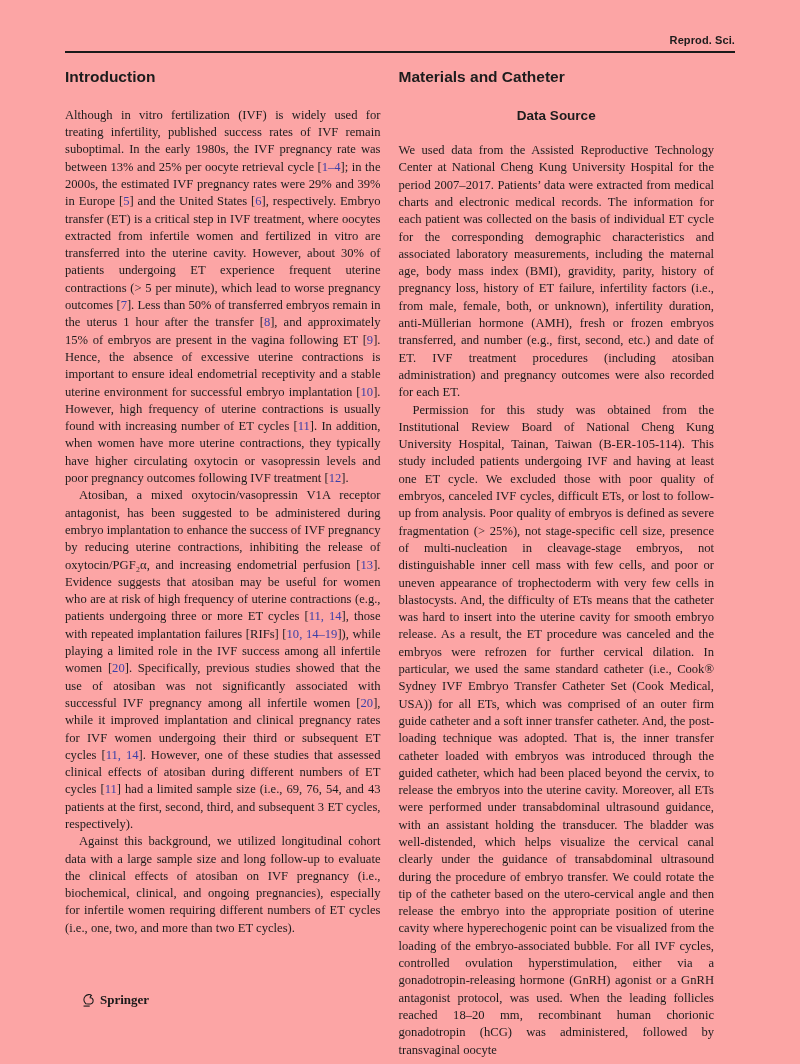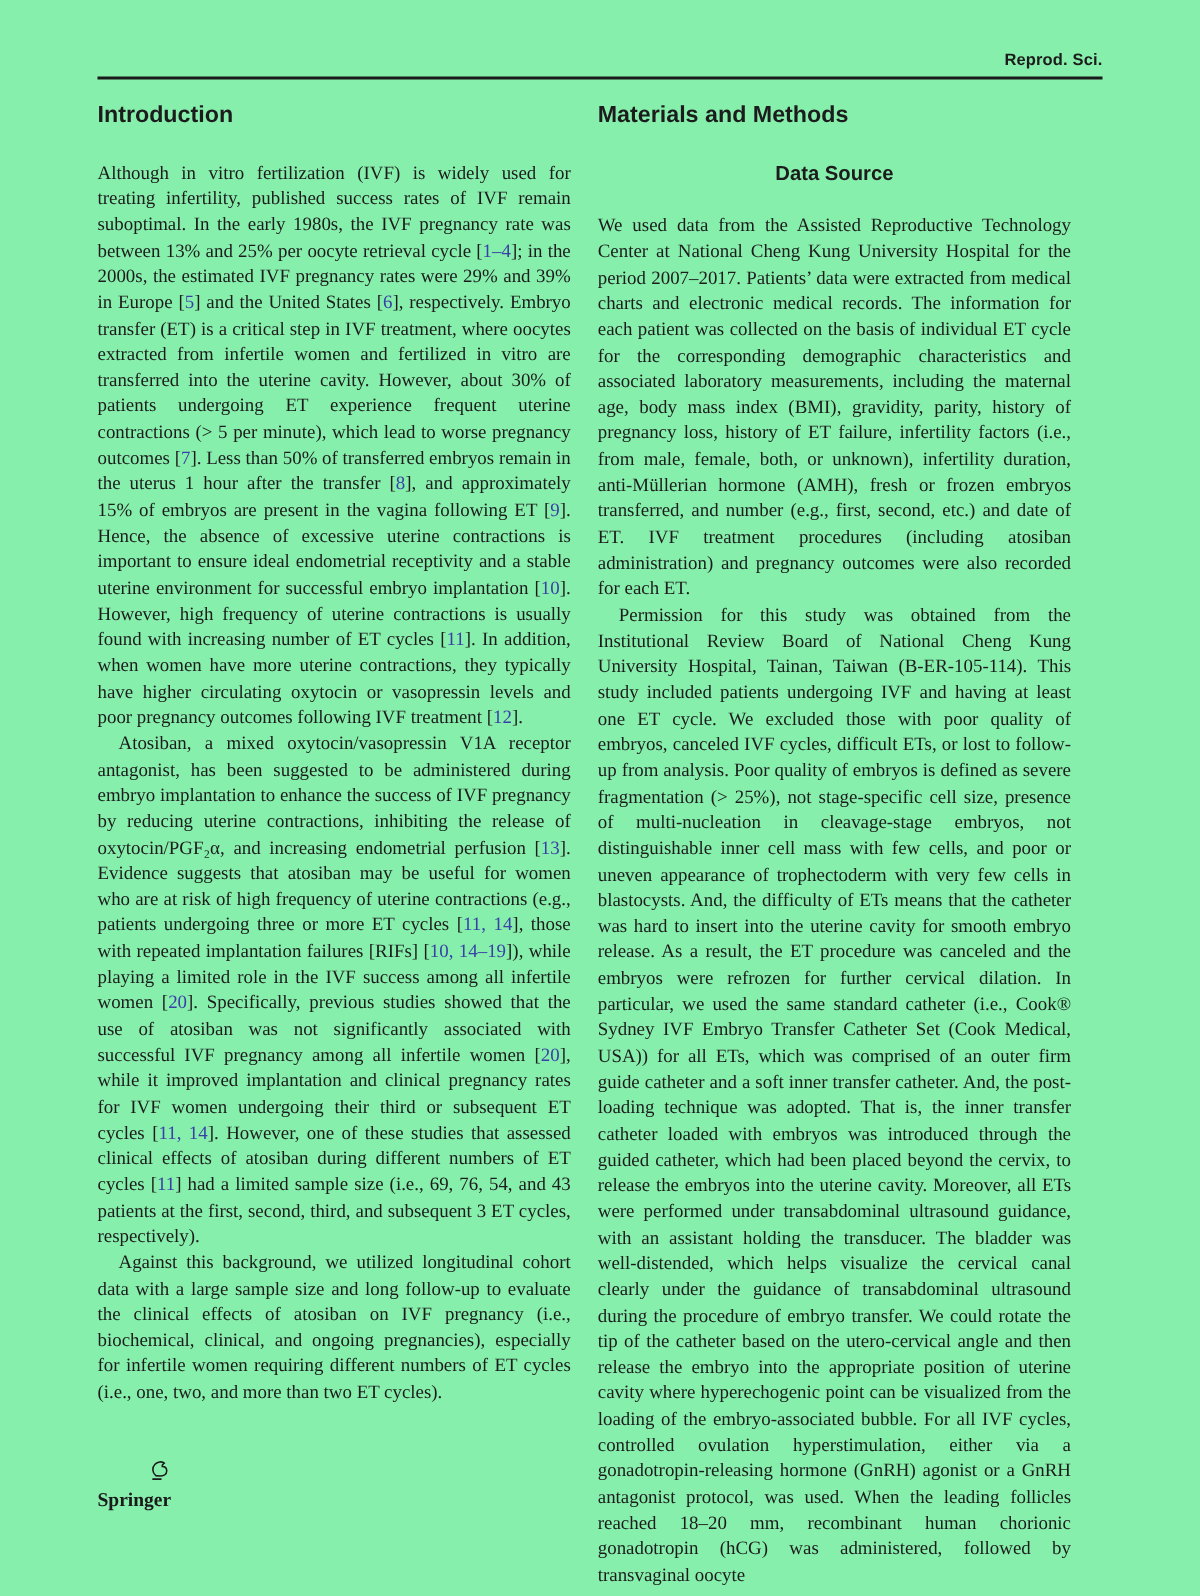--- a/index.html
+++ b/index.html
@@ -1,19 +1,19 @@
 <!DOCTYPE html>
 <html lang="en" style="--cite: #3a3fa8;"><head>
 <meta charset="utf-8">
 <style>
   html,body{margin:0;padding:0;background:#ffffff;}
   .page{
     position:relative;
     width:800px;height:1064px;
-    background:#86efac;
+    background:#fca5a5;
     overflow:hidden;
     color:#1c1c1c;
   }
   .page-header{
     margin:34px 65px 0 65px;
     border-bottom:2.2px solid #1a1a1a;
     padding-bottom:5px;
     text-align:right;
     font-family:"Liberation Sans",sans-serif;
     font-size:11px;
@@ -48,30 +48,29 @@
     font-size:13.5px;
     font-weight:700;
     margin:0 0 18px 0;
     text-align:center;
   }
   .para{margin:0;}
   .para.indent{text-indent:14px;}
   .cite{color:var(--cite,#3a3fa8);}
   .page-footer{
     position:absolute;
-    left:65px;
+    left:81px;
     bottom:56px;
     display:flex;
-    align-items:flex-end;
+    align-items:flex-start;
     gap:4px;
     font-family:"Liberation Serif",serif;
     font-size:13px;
     font-weight:600;
     color:#1a1a1a;
-    flex-direction:column;
   }
   .springer-glyph{display:inline-block;width:15px;height:16px;}
   .springer-glyph svg{display:block;}
 </style>
 </head>
 <body>
 
 <div class="page">
 
   <div class="page-header">
@@ -83,21 +82,21 @@
     <div class="col">
       <h2 class="section">Introduction</h2>
       <div>
           <p class="para">Although in vitro fertilization (IVF) is widely used for treating infertility, published success rates of IVF remain suboptimal. In the early 1980s, the IVF pregnancy rate was between 13% and 25% per oocyte retrieval cycle [<span class="cite">1–4</span>]; in the 2000s, the estimated IVF pregnancy rates were 29% and 39% in Europe [<span class="cite">5</span>] and the United States [<span class="cite">6</span>], respectively. Embryo transfer (ET) is a critical step in IVF treatment, where oocytes extracted from infertile women and fertilized in vitro are transferred into the uterine cavity. However, about 30% of patients undergoing ET experience frequent uterine contractions (&gt; 5 per minute), which lead to worse pregnancy outcomes [<span class="cite">7</span>]. Less than 50% of transferred embryos remain in the uterus 1 hour after the transfer [<span class="cite">8</span>], and approximately 15% of embryos are present in the vagina following ET [<span class="cite">9</span>]. Hence, the absence of excessive uterine contractions is important to ensure ideal endometrial receptivity and a stable uterine environment for successful embryo implantation [<span class="cite">10</span>]. However, high frequency of uterine contractions is usually found with increasing number of ET cycles [<span class="cite">11</span>]. In addition, when women have more uterine contractions, they typically have higher circulating oxytocin or vasopressin levels and poor pregnancy outcomes following IVF treatment [<span class="cite">12</span>].</p>
           <p class="para indent">Atosiban, a mixed oxytocin/vasopressin V1A receptor antagonist, has been suggested to be administered during embryo implantation to enhance the success of IVF pregnancy by reducing uterine contractions, inhibiting the release of oxytocin/PGF₂α, and increasing endometrial perfusion [<span class="cite">13</span>]. Evidence suggests that atosiban may be useful for women who are at risk of high frequency of uterine contractions (e.g., patients undergoing three or more ET cycles [<span class="cite">11, 14</span>], those with repeated implantation failures [RIFs] [<span class="cite">10, 14–19</span>]), while playing a limited role in the IVF success among all infertile women [<span class="cite">20</span>]. Specifically, previous studies showed that the use of atosiban was not significantly associated with successful IVF pregnancy among all infertile women [<span class="cite">20</span>], while it improved implantation and clinical pregnancy rates for IVF women undergoing their third or subsequent ET cycles [<span class="cite">11, 14</span>]. However, one of these studies that assessed clinical effects of atosiban during different numbers of ET cycles [<span class="cite">11</span>] had a limited sample size (i.e., 69, 76, 54, and 43 patients at the first, second, third, and subsequent 3 ET cycles, respectively).</p>
           <p class="para indent">Against this background, we utilized longitudinal cohort data with a large sample size and long follow-up to evaluate the clinical effects of atosiban on IVF pregnancy (i.e., biochemical, clinical, and ongoing pregnancies), especially for infertile women requiring different numbers of ET cycles (i.e., one, two, and more than two ET cycles).</p>
         </div>
     </div>
 
     <div class="col">
-      <h2 class="section">Materials and Methods</h2>
+      <h2 class="section">Materials and Catheter</h2>
       <h3 class="subsection">Data Source</h3>
       <div>
           <p class="para">We used data from the Assisted Reproductive Technology Center at National Cheng Kung University Hospital for the period 2007–2017. Patients’ data were extracted from medical charts and electronic medical records. The information for each patient was collected on the basis of individual ET cycle for the corresponding demographic characteristics and associated laboratory measurements, including the maternal age, body mass index (BMI), gravidity, parity, history of pregnancy loss, history of ET failure, infertility factors (i.e., from male, female, both, or unknown), infertility duration, anti-Müllerian hormone (AMH), fresh or frozen embryos transferred, and number (e.g., first, second, etc.) and date of ET. IVF treatment procedures (including atosiban administration) and pregnancy outcomes were also recorded for each ET.</p>
           <p class="para indent">Permission for this study was obtained from the Institutional Review Board of National Cheng Kung University Hospital, Tainan, Taiwan (B-ER-105-114). This study included patients undergoing IVF and having at least one ET cycle. We excluded those with poor quality of embryos, canceled IVF cycles, difficult ETs, or lost to follow-up from analysis. Poor quality of embryos is defined as severe fragmentation (&gt; 25%), not stage-specific cell size, presence of multi-nucleation in cleavage-stage embryos, not distinguishable inner cell mass with few cells, and poor or uneven appearance of trophectoderm with very few cells in blastocysts. And, the difficulty of ETs means that the catheter was hard to insert into the uterine cavity for smooth embryo release. As a result, the ET procedure was canceled and the embryos were refrozen for further cervical dilation. In particular, we used the same standard catheter (i.e., Cook® Sydney IVF Embryo Transfer Catheter Set (Cook Medical, USA)) for all ETs, which was comprised of an outer firm guide catheter and a soft inner transfer catheter. And, the post-loading technique was adopted. That is, the inner transfer catheter loaded with embryos was introduced through the guided catheter, which had been placed beyond the cervix, to release the embryos into the uterine cavity. Moreover, all ETs were performed under transabdominal ultrasound guidance, with an assistant holding the transducer. The bladder was well-distended, which helps visualize the cervical canal clearly under the guidance of transabdominal ultrasound during the procedure of embryo transfer. We could rotate the tip of the catheter based on the utero-cervical angle and then release the embryo into the appropriate position of uterine cavity where hyperechogenic point can be visualized from the loading of the embryo-associated bubble. For all IVF cycles, controlled ovulation hyperstimulation, either via a gonadotropin-releasing hormone (GnRH) agonist or a GnRH antagonist protocol, was used. When the leading follicles reached 18–20 mm, recombinant human chorionic gonadotropin (hCG) was administered, followed by transvaginal oocyte</p>
         </div>
     </div>
 
   </div>
 
   <div class="page-footer">

